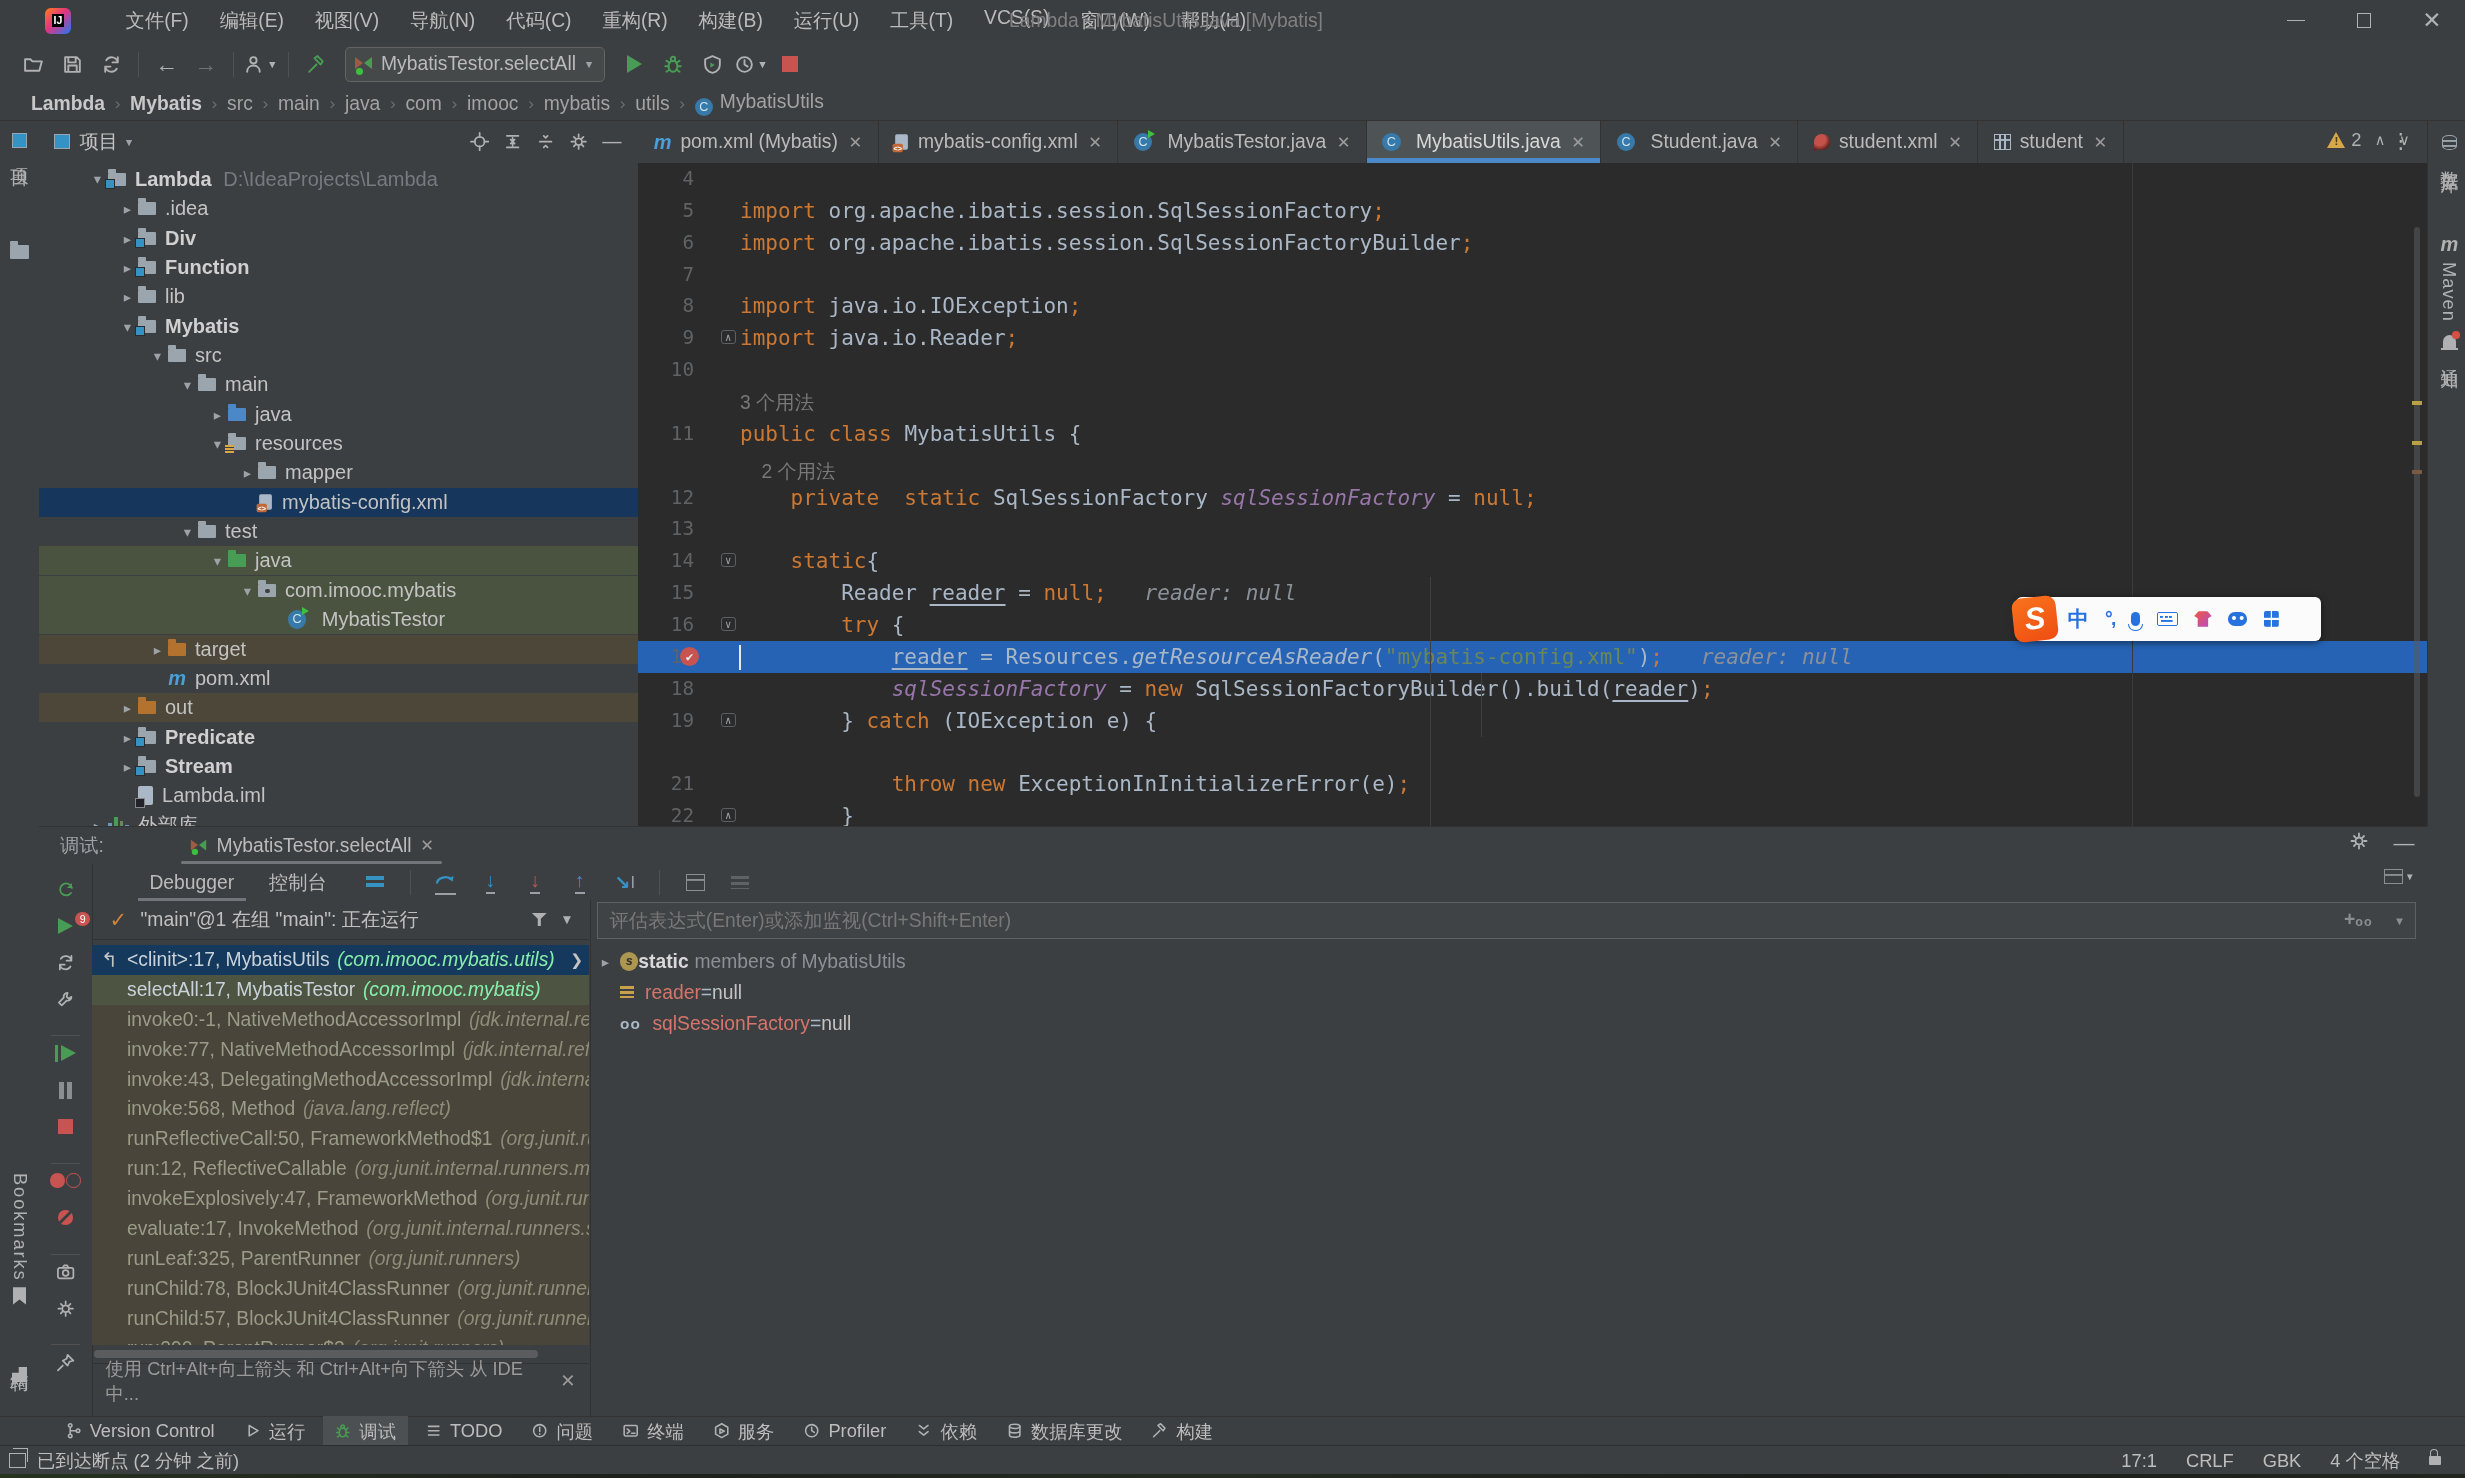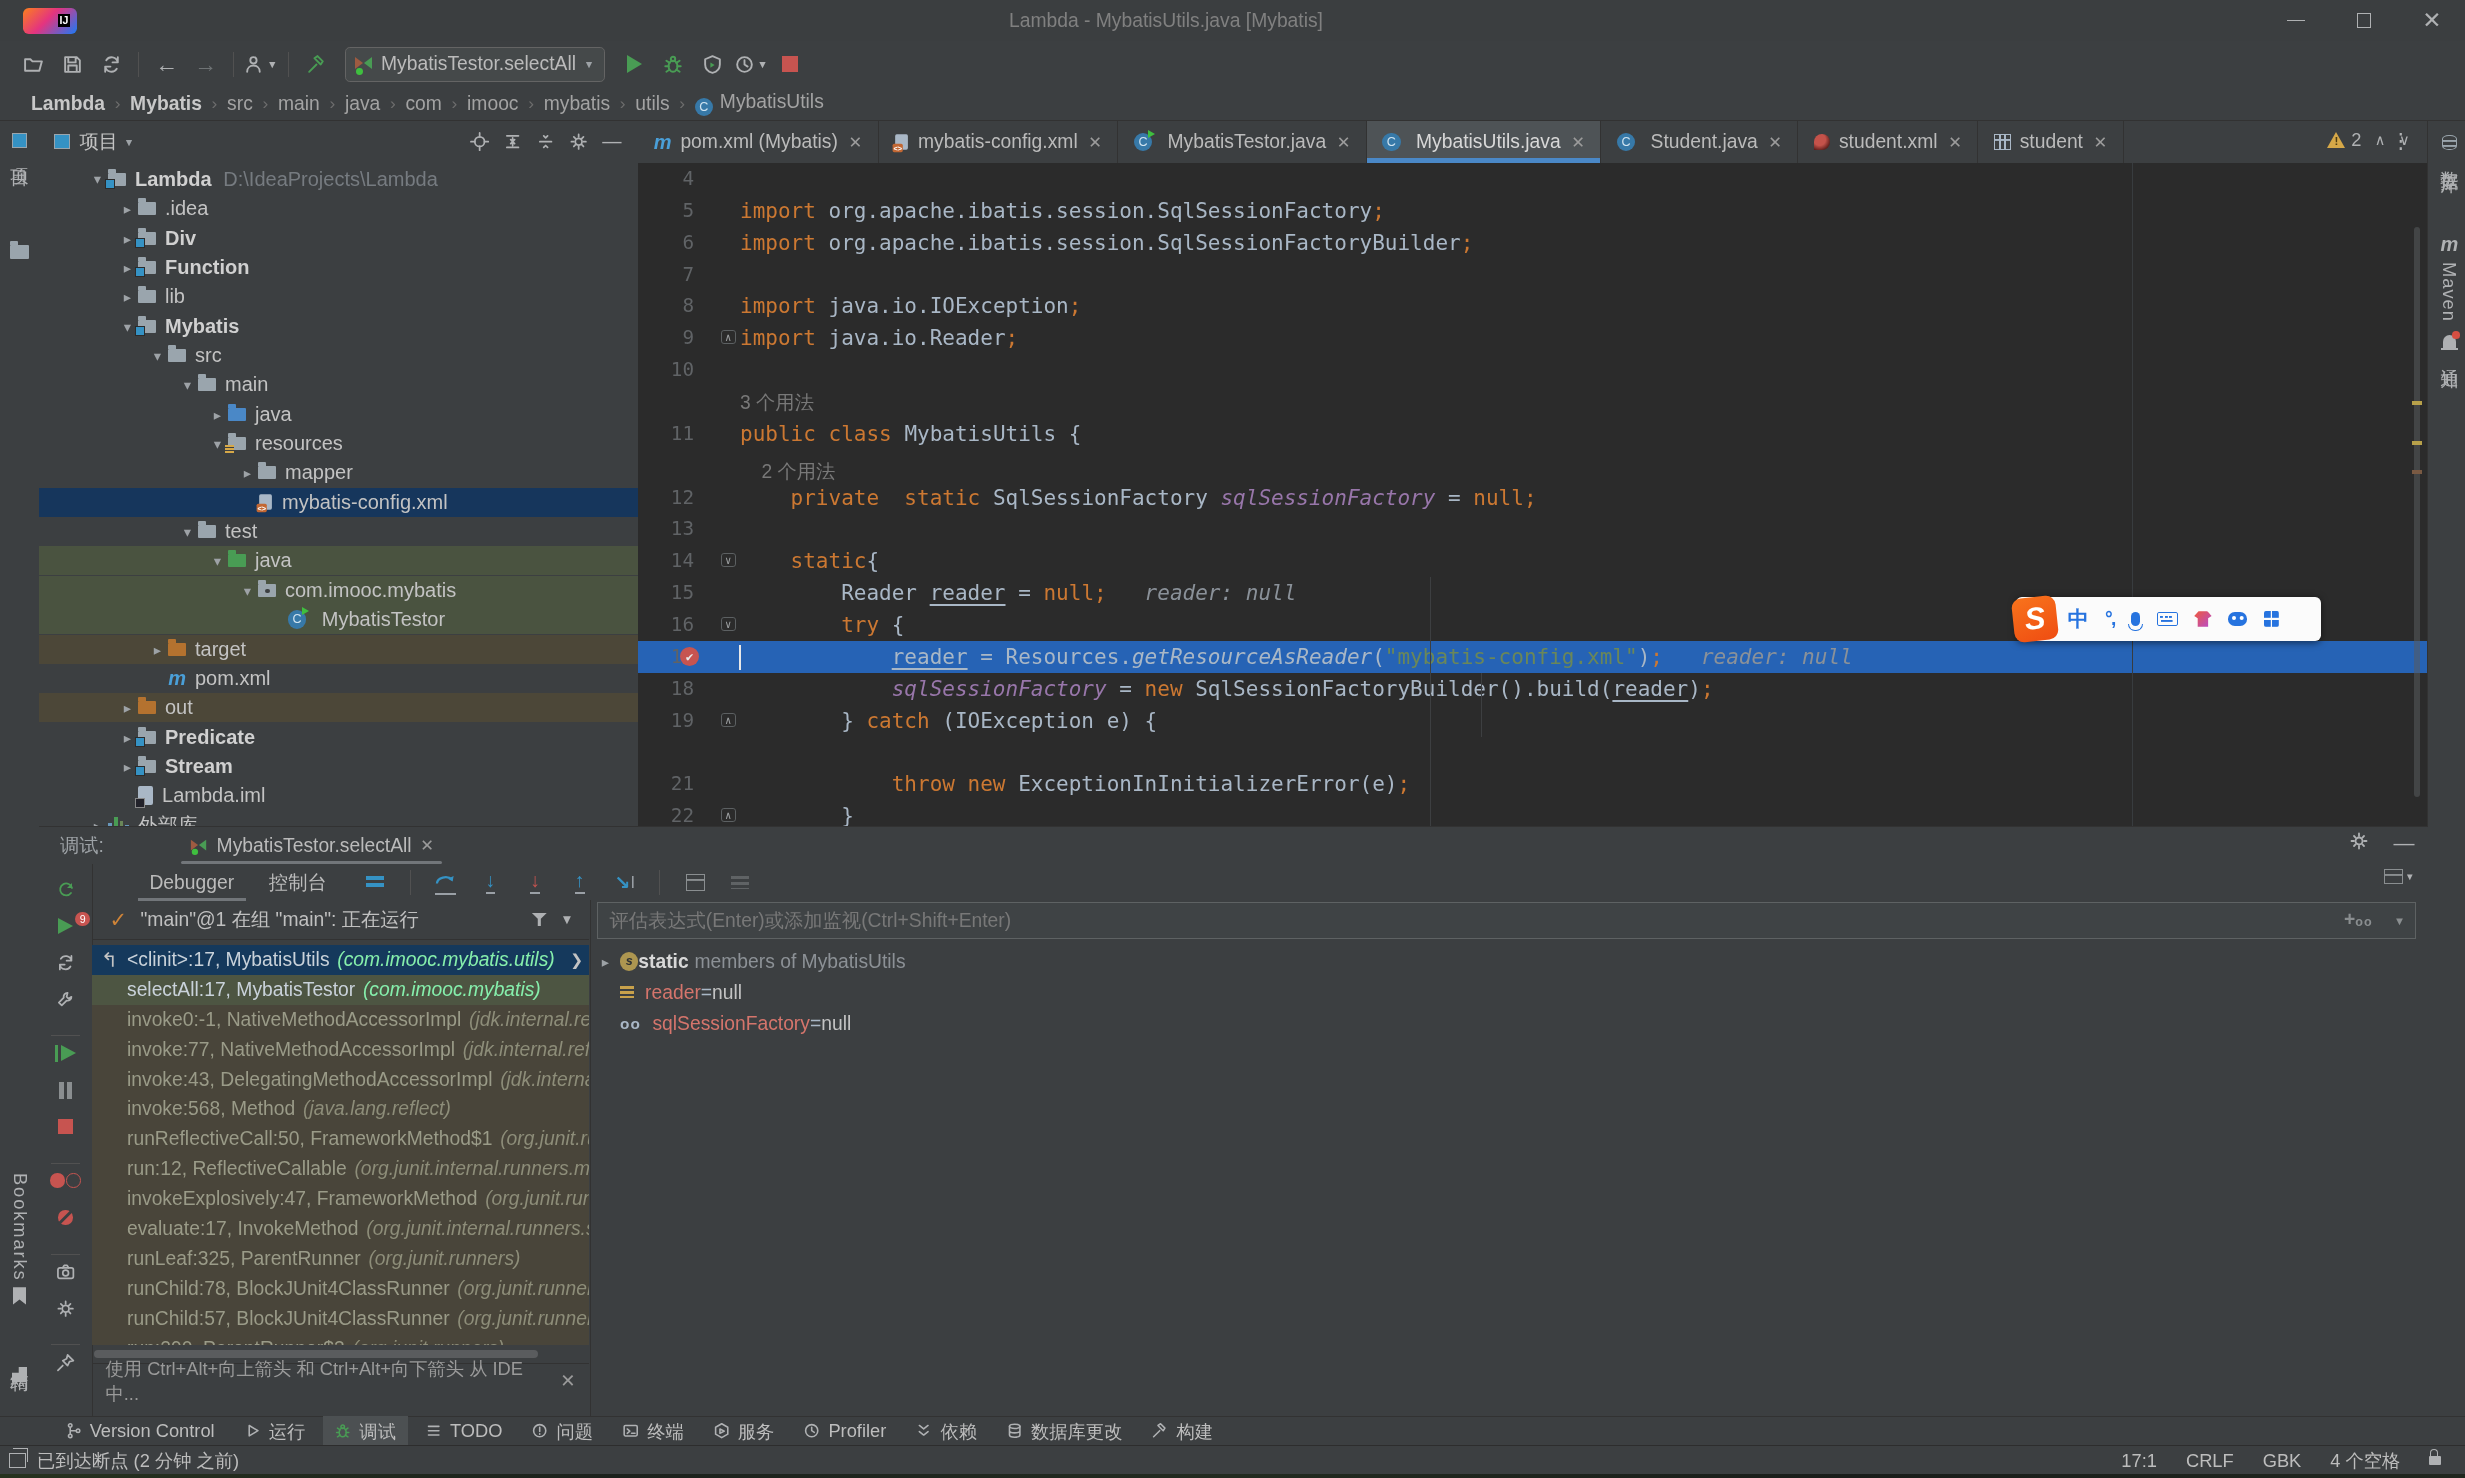--- a/index.html
+++ b/index.html
@@ -4,23 +4,23 @@
 <style>
   html,body{margin:0;padding:0;background:#2b2b2b;}
   #app{position:relative;width:2466px;height:1478px;overflow:hidden;
        font-family:"Liberation Sans","DejaVu Sans",sans-serif;color:#bbbbbb;
        font-size:19.3px;-webkit-font-smoothing:antialiased;}
   .abs{position:absolute;}
   .row{display:flex;align-items:center;}
 
   
   #titlebar{left:0;top:0;width:2466px;height:41px;background:#3b3e40;display:flex;align-items:center;}
-  #logo{width:26px;height:26px;margin-left:23px;border-radius:5.8px;
+  #logo{width:26px;height:26px;margin-left:45px;border-radius:5.8px;
         background:linear-gradient(135deg,#fc801d 0%,#e4347f 45%,#1a7bf8 100%);
-        display:flex;align-items:center;justify-content:center;padding-left:28px;}
+        display:flex;align-items:center;justify-content:center;}
   #logo b{font-size:10.6px;color:#fff;background:#000;padding:1px 1.9px;line-height:1;}
   #menus{margin-left:43px;display:flex;gap:7.7px;}
   .menu-item{padding:3.9px 11.6px;color:#bbb;font-size:19.3px;}
   #win-title{position:absolute;left:1009px;color:#808080;font-size:19.3px;}
   #winbtns{position:absolute;right:0;top:0;height:41px;display:flex;}
   .winbtn{width:68px;height:41px;display:flex;align-items:center;justify-content:center;color:#afb1b3;}
   .wb-min{width:17.4px;height:1.9px;background:#afb1b3;}
   .wb-max{width:12.6px;height:12.6px;border:1.9px solid #afb1b3;position:relative;background:#3b3e40;}
   .wb-max::before{content:"";position:absolute;left:2.9px;top:-5.8px;width:12.6px;height:12.6px;border:1.9px solid #afb1b3;z-index:-1;}
   .wb-close{font-size:23px;line-height:1;}
@@ -262,20 +262,34 @@
 </style>
 </head>
 <body>
 
 <div id="app">
 
   <div id="titlebar" class="abs">
     <div id="logo">
         <b>IJ</b>
       </div>
+    <div id="menus">
+        <span class="menu-item">文件(F)</span>
+        <span class="menu-item">编辑(E)</span>
+        <span class="menu-item">视图(V)</span>
+        <span class="menu-item">导航(N)</span>
+        <span class="menu-item">代码(C)</span>
+        <span class="menu-item">重构(R)</span>
+        <span class="menu-item">构建(B)</span>
+        <span class="menu-item">运行(U)</span>
+        <span class="menu-item">工具(T)</span>
+        <span class="menu-item">VCS(S)</span>
+        <span class="menu-item">窗口(W)</span>
+        <span class="menu-item">帮助(H)</span>
+      </div>
     <div id="win-title">Lambda - MybatisUtils.java [Mybatis]</div>
     <div id="winbtns">
       <div class="winbtn">
           <span class="wb-min"></span>
         </div>
       <div class="winbtn">
           <span class="wb-max"></span>
         </div>
       <div class="winbtn wb-close">✕</div>
     </div>

